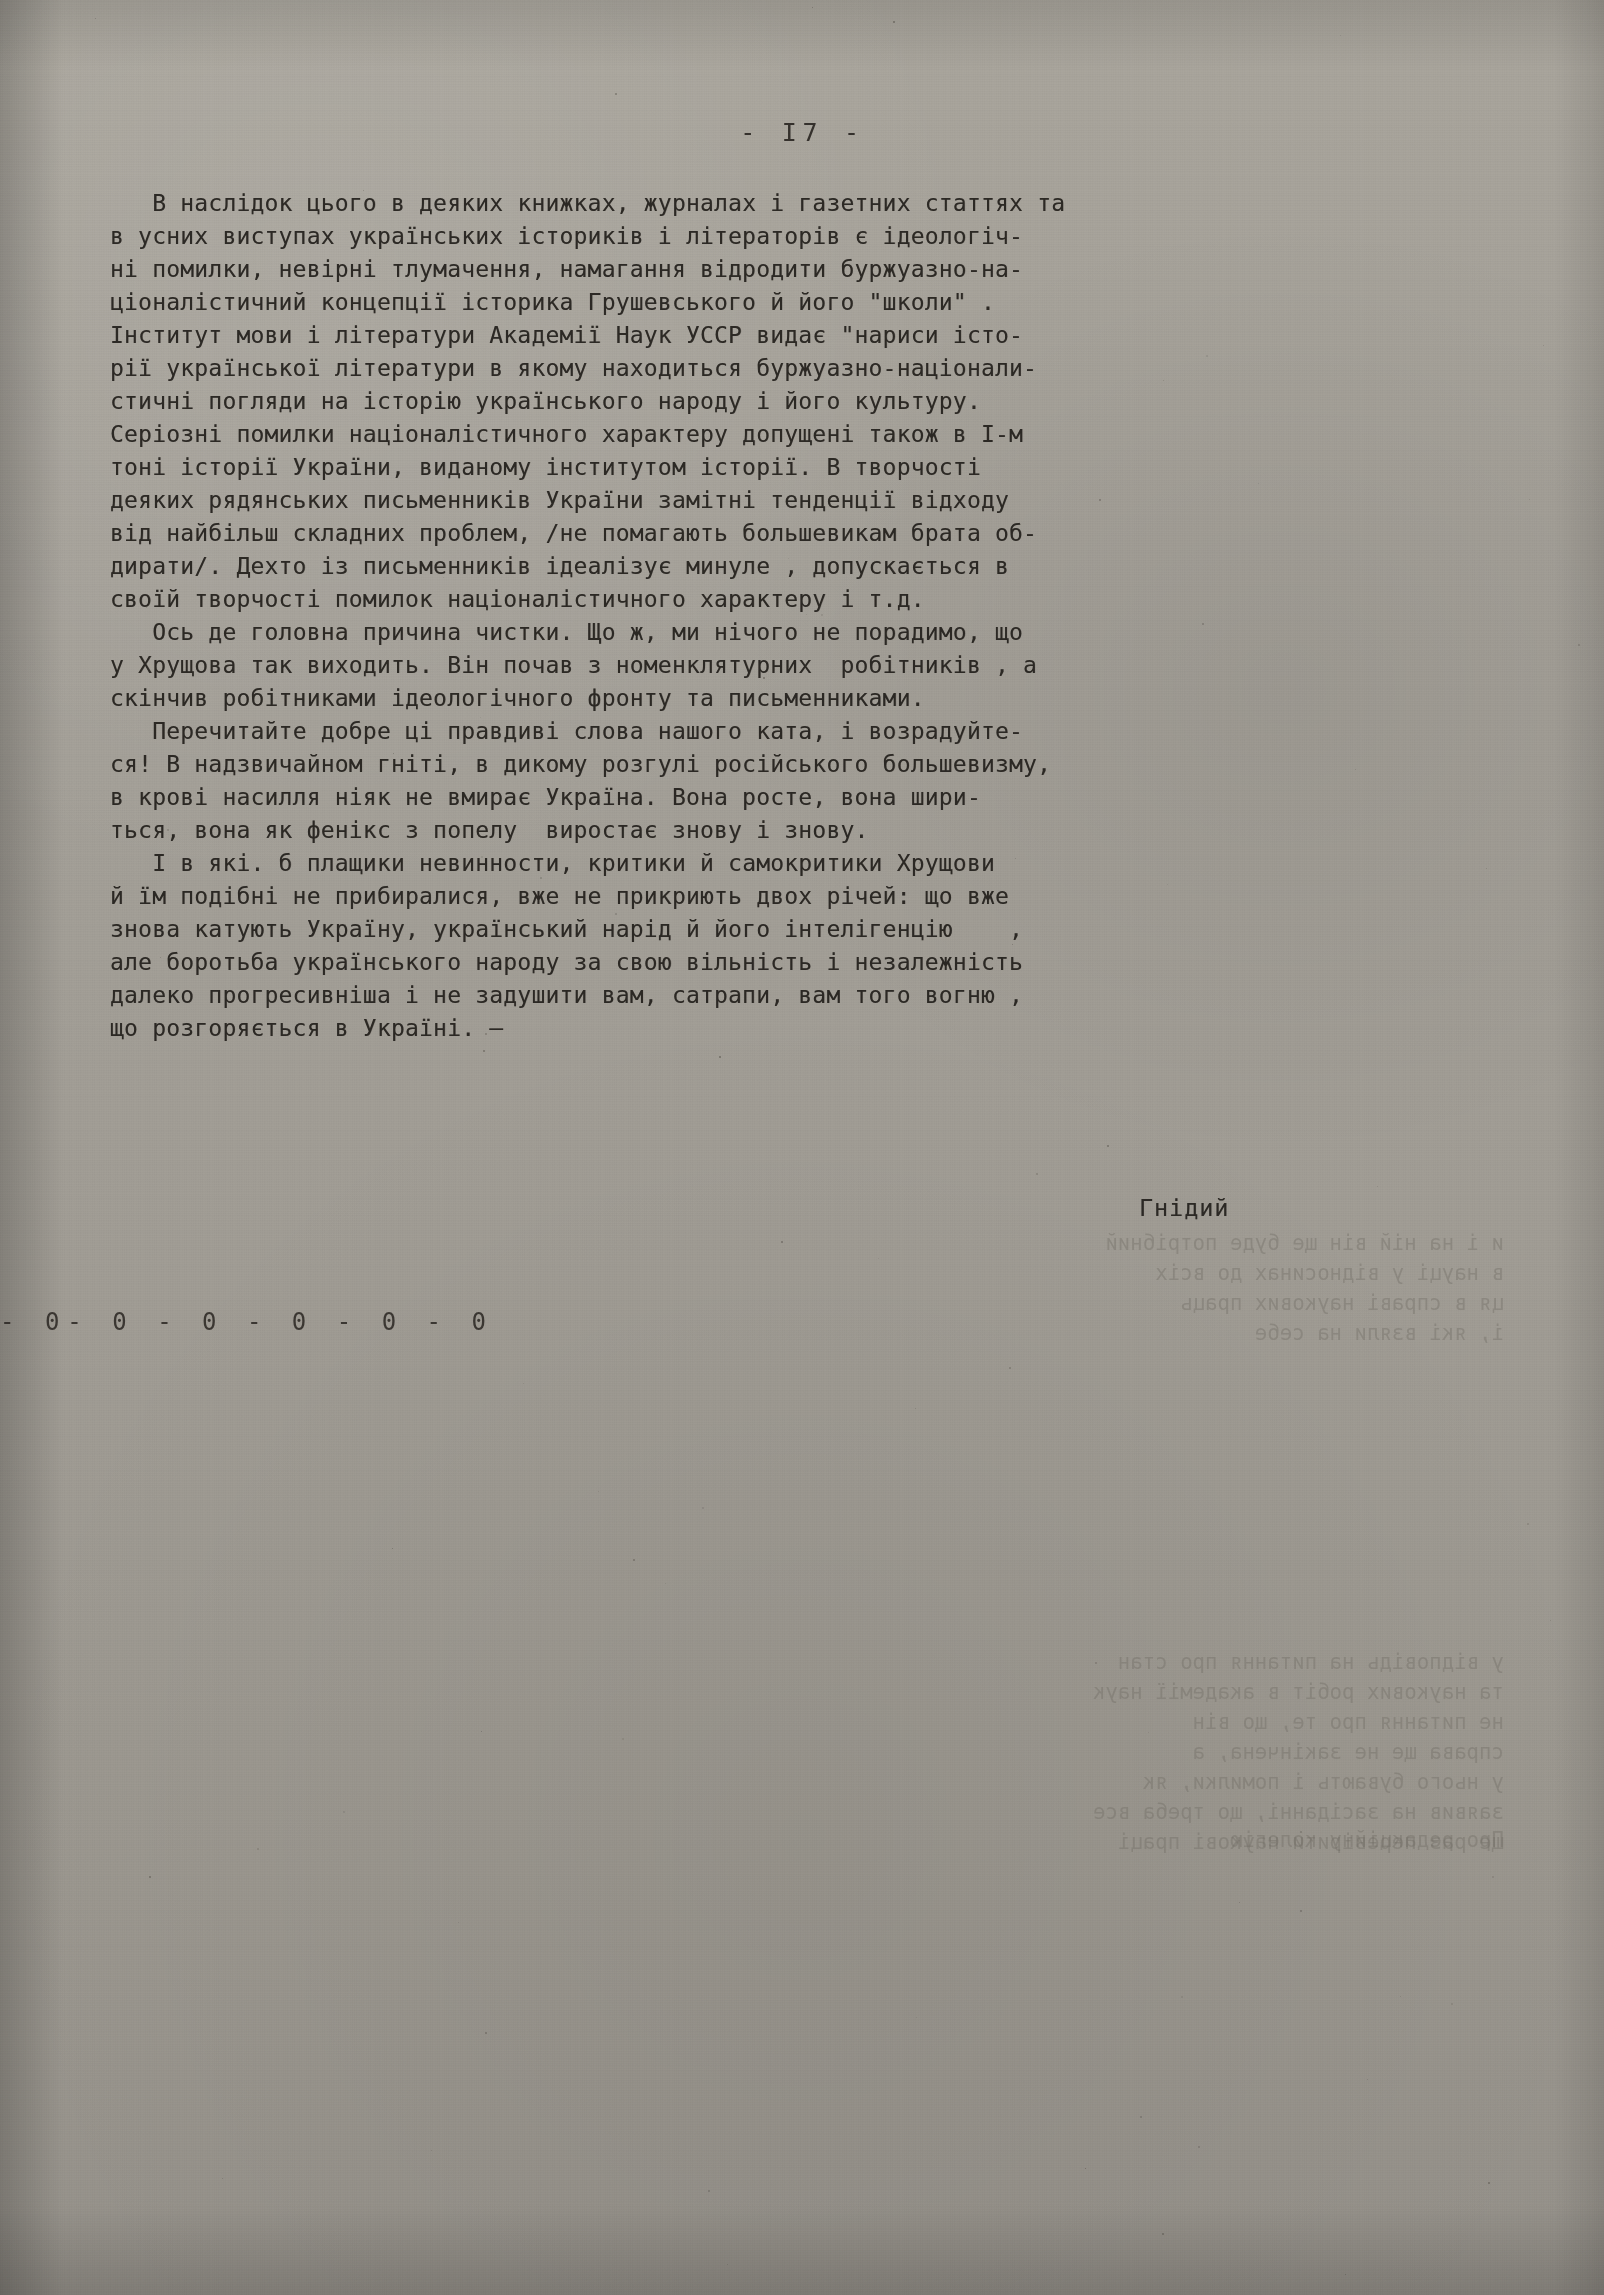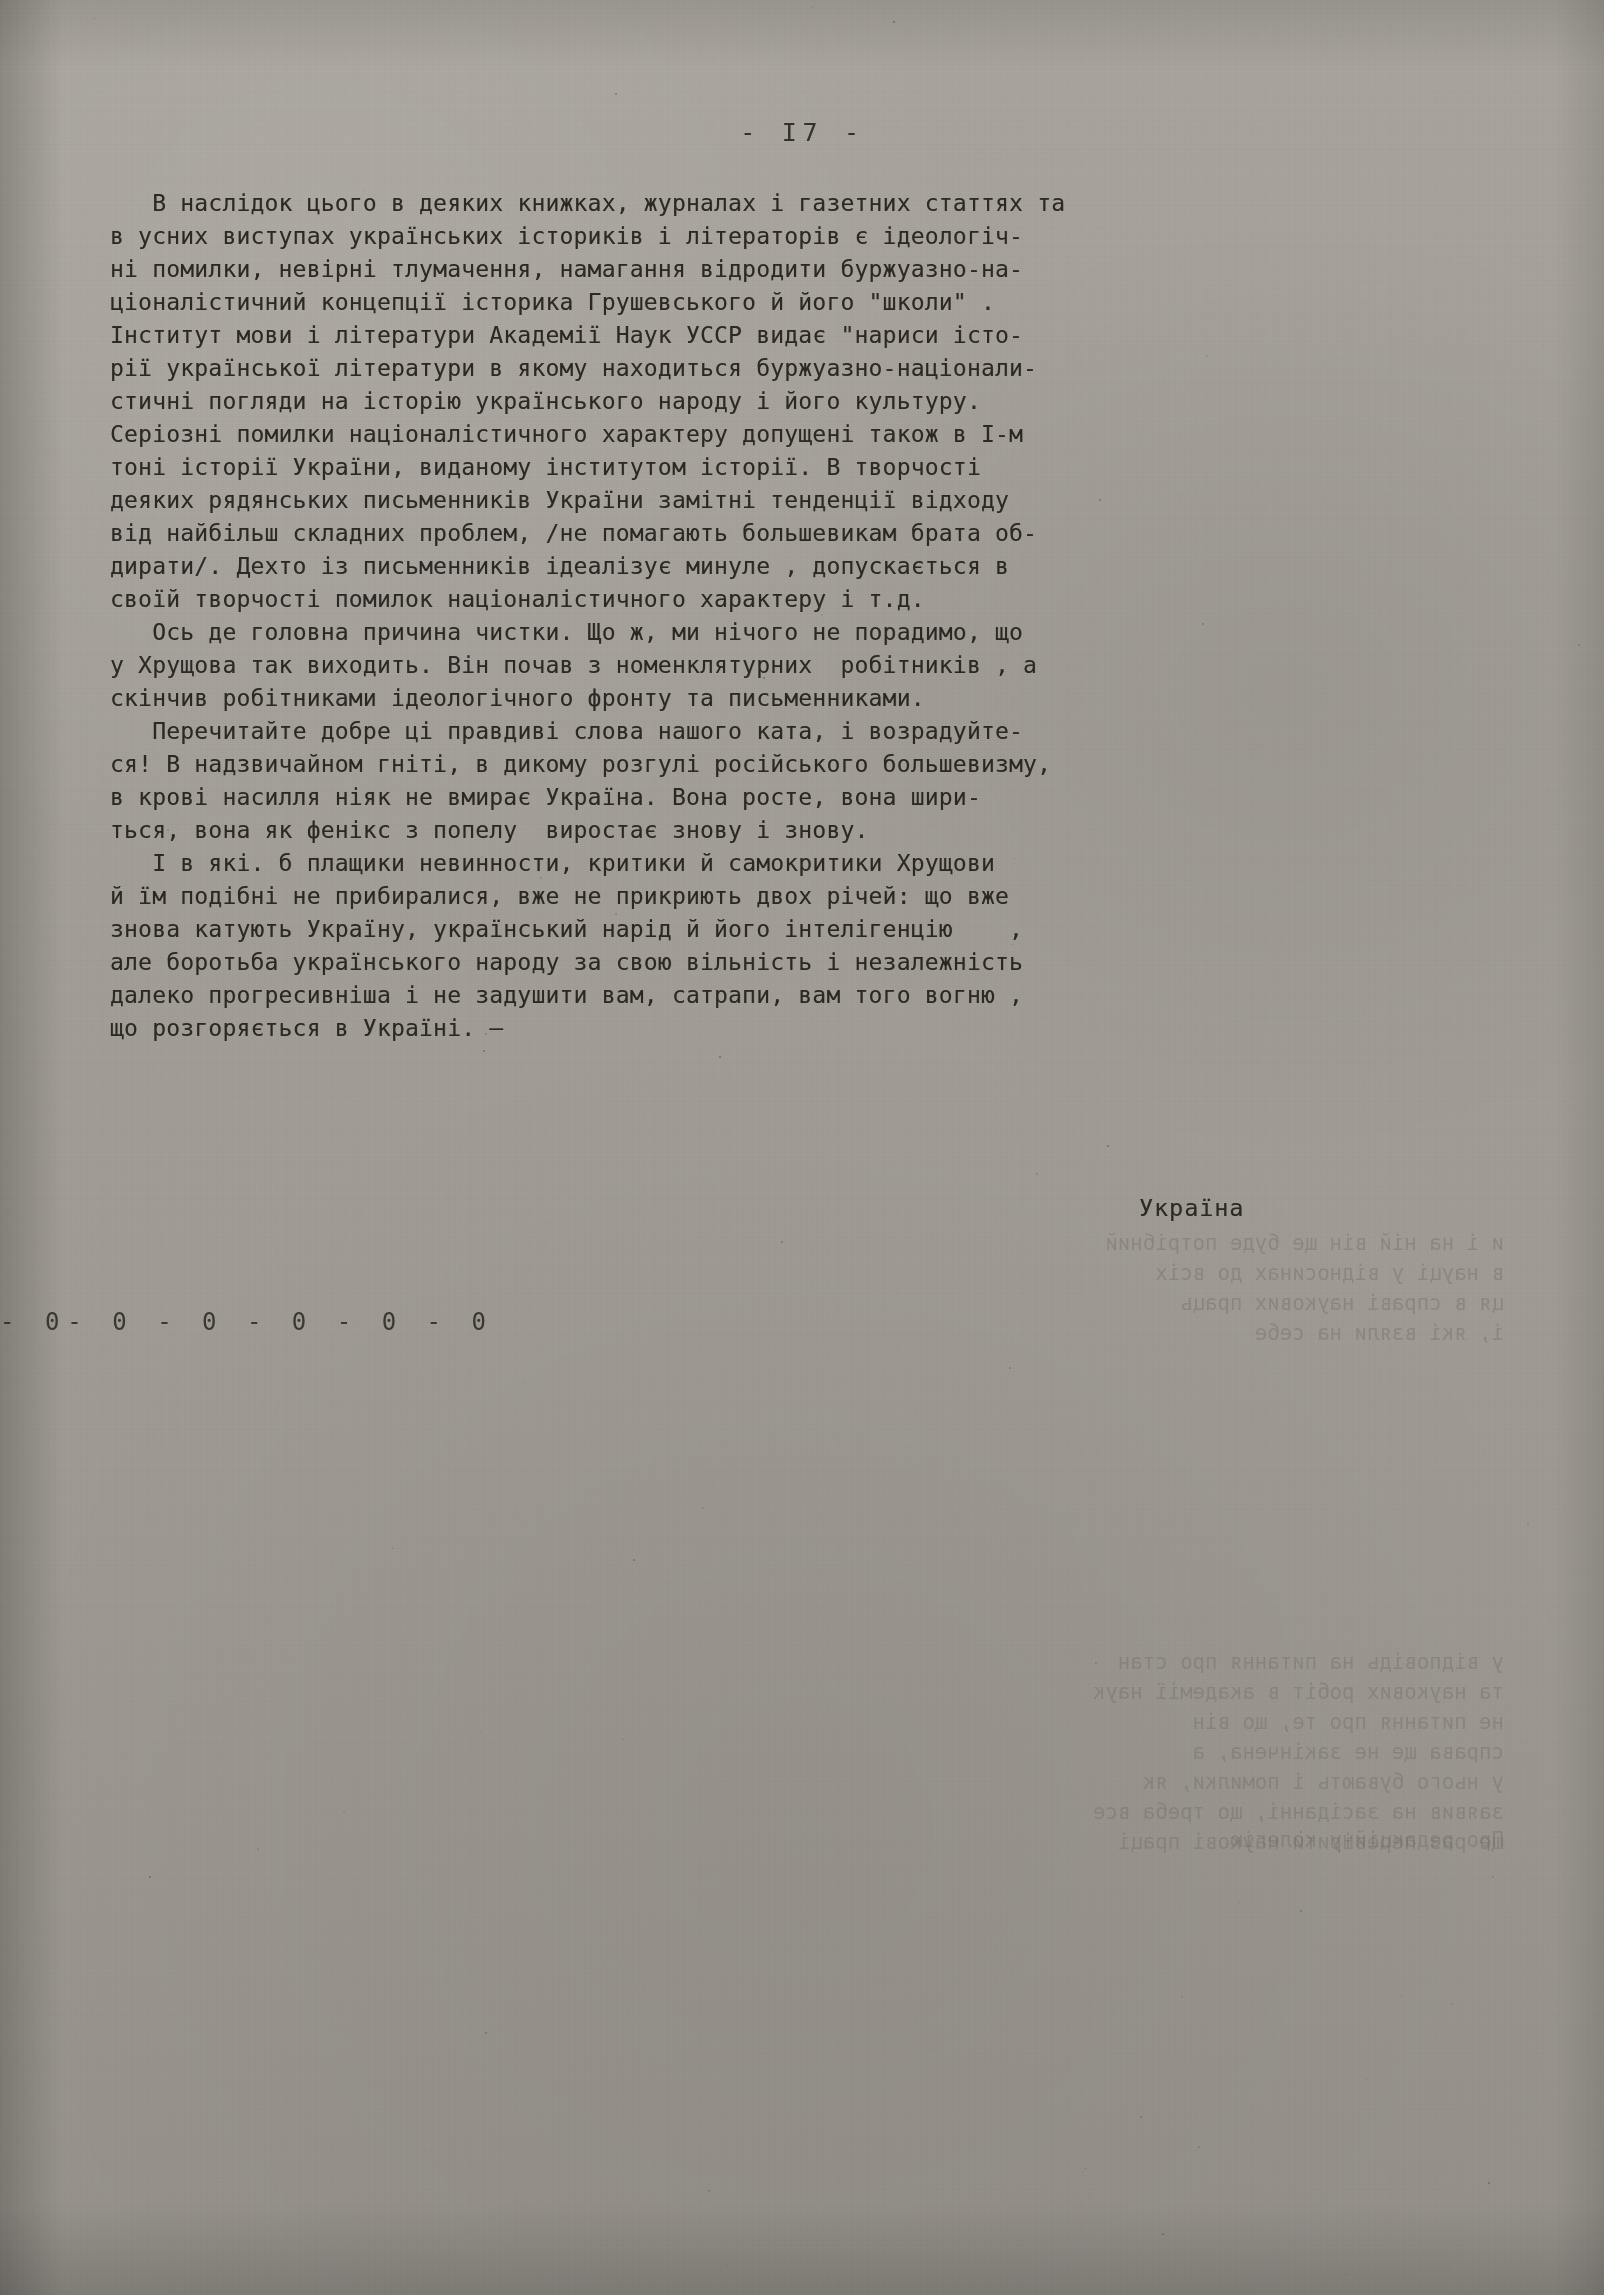--- a/index.html
+++ b/index.html
@@ -175,21 +175,21 @@
    Перечитайте добре ці правдиві слова нашого ката, і возрадуйте-
 ся! В надзвичайном гніті, в дикому розгулі російського большевизму,
 в крові насилля ніяк не вмирає Україна. Вона росте, вона шири-
 ться, вона як фенікс з попелу  виростає знову і знову.
    І в які. б плащики невинности, критики й самокритики Хрущови
 й їм подібні не прибиралися, вже не прикриють двох річей: що вже
 знова катують Україну, український нарід й його інтелігенцію    ,
 але боротьба українського народу за свою вільність і незалежність
 далеко прогресивніша і не задушити вам, сатрапи, вам того вогню ,
 що розгоряється в Україні. —</div>
-  <div class="signature">Україна</div>
+  <div class="signature">Гнідий</div>
   <div class="divider">- 0- 0 - 0 - 0 - 0 - 0</div>
 </div>
 
 <div id="vignette"></div>
 
 <div class="speck" style="width: 0.6px; height: 0.6px; left: 1085px; top: 2168px; opacity: 0.44;"></div>
 <div class="speck" style="width: 1.3px; height: 1.3px; left: 1239px; top: 1902px; opacity: 0.38;"></div>
 <div class="speck" style="width: 0.8px; height: 0.8px; left: 788px; top: 558px; opacity: 0.17;"></div>
 <div class="speck" style="width: 1.4px; height: 1.4px; left: 222px; top: 2178px; opacity: 0.33;"></div>
 <div class="speck" style="width: 0.9px; height: 0.9px; left: 443px; top: 577px; opacity: 0.22;"></div>

